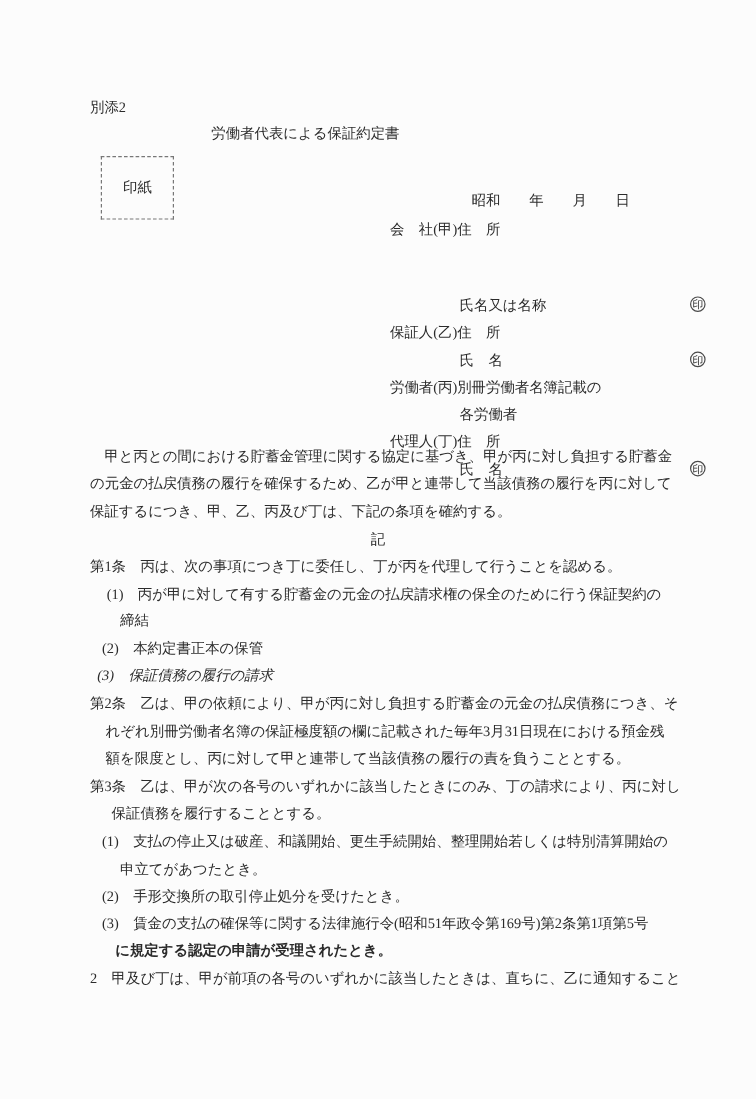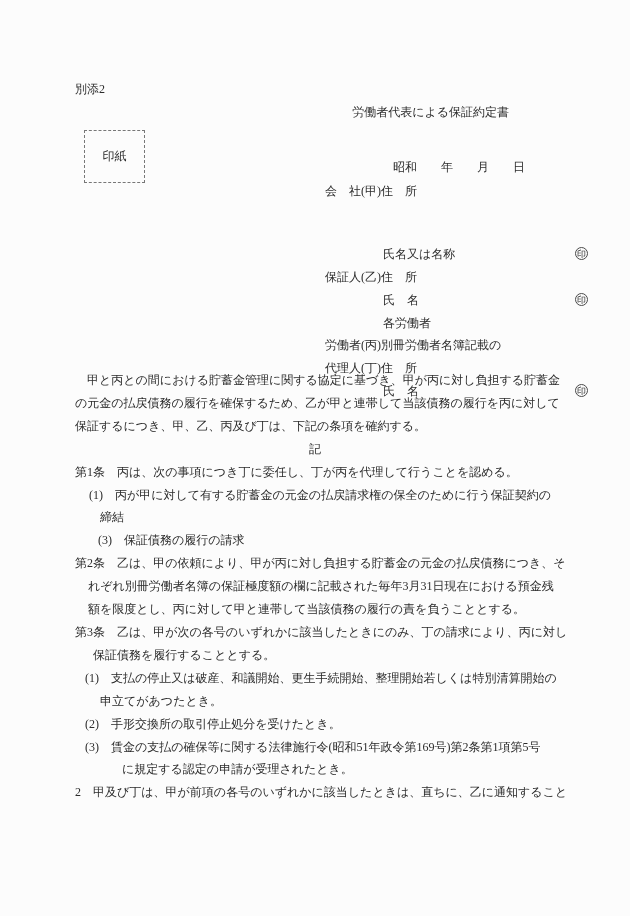--- a/index.html
+++ b/index.html
@@ -10,21 +10,21 @@
   }
   .page{
     position:relative;width:630px;height:916px;
     background:var(--paper,#fcfcfc);
     color:var(--ink,#2b2b2b);
     overflow:hidden;
     padding-left:17px;
   }
   .txt{font-size:12px;line-height:22.9px;white-space:pre;}
   .attachment-label{position:absolute;left:75px;top:78px;}
-  .doc-title{position:absolute;left:0;top:101px;width:509px;text-align:right;}
+  .doc-title{position:absolute;left:0;top:101px;width:509px;text-align:center;font-family:Liberation Mono, monospace;}
   .stamp-box{
     position:absolute;left:84px;top:130px;width:61px;height:53px;
     border:1px dashed #777;
     display:flex;align-items:center;justify-content:center;
     box-sizing:border-box;
     text-align:center;
   }
   .date-line{position:absolute;left:393px;top:156px;}
   .sig-block{position:absolute;left:325px;top:180px;width:250px;}
   .sig-line{position:relative;height:22.9px;}
@@ -54,41 +54,42 @@
     <span class="txt">印紙</span>
   </div>
 
   <div class="txt date-line">昭和　　年　　月　　日</div>
 
   <div class="sig-block" id="sig-block">
       <div class="txt sig-line"><span>会　社(甲)住　所</span></div>
       <div class="txt sig-line" style="margin-left: 58px; margin-top: 40px;"><span>氏名又は名称</span><span class="seal">印</span></div>
       <div class="txt sig-line"><span>保証人(乙)住　所</span></div>
       <div class="txt sig-line" style="margin-left: 58px;"><span>氏　名</span><span class="seal">印</span></div>
+      <div class="txt sig-line"><span>労働者(丙)別冊労働者名簿記載の</span></div>
       <div class="txt sig-line" style="margin-left: 58px;"><span>各労働者</span></div>
-      <div class="txt sig-line"><span>労働者(丙)別冊労働者名簿記載の</span></div>
       <div class="txt sig-line"><span>代理人(丁)住　所</span></div>
       <div class="txt sig-line" style="margin-left: 58px;"><span>氏　名</span><span class="seal">印</span></div>
     </div>
 
   <div class="body-block" id="body-block">
       <div class="txt body-line"><span>　甲と丙との間における貯蓄金管理に関する協定に基づき、甲が丙に対し負担する貯蓄金</span></div>
       <div class="txt body-line"><span>の元金の払戻債務の履行を確保するため、乙が甲と連帯して当該債務の履行を丙に対して</span></div>
       <div class="txt body-line"><span>保証するにつき、甲、乙、丙及び丁は、下記の条項を確約する。</span></div>
       <div class="txt body-line center"><span>記</span></div>
       <div class="txt body-line"><span>第1条　丙は、次の事項につき丁に委任し、丁が丙を代理して行うことを認める。</span></div>
       <div class="txt body-line" style="margin-left: 10px; text-align: center;"><span>(1)　丙が甲に対して有する貯蓄金の元金の払戻請求権の保全のために行う保証契約の</span></div>
       <div class="txt body-line" style="margin-left: 25px;"><span>締結</span></div>
-      <div class="txt body-line" style="margin-left: 23px;"><span>(3)　保証債務の履行の請求</span></div>
+      <div class="txt body-line" style="margin-left: 10px;"><span>(2)　本約定書正本の保管</span></div>
+      <div class="txt body-line" style="margin-left: 6px; font-style: italic;"><span>(3)　保証債務の履行の請求</span></div>
       <div class="txt body-line"><span>第2条　乙は、甲の依頼により、甲が丙に対し負担する貯蓄金の元金の払戻債務につき、そ</span></div>
       <div class="txt body-line" style="margin-left: 13px;"><span>れぞれ別冊労働者名簿の保証極度額の欄に記載された毎年3月31日現在における預金残</span></div>
       <div class="txt body-line" style="margin-left: 13px; font-family: Liberation Serif, serif;"><span>額を限度とし、丙に対して甲と連帯して当該債務の履行の責を負うこととする。</span></div>
       <div class="txt body-line"><span>第3条　乙は、甲が次の各号のいずれかに該当したときにのみ、丁の請求により、丙に対し</span></div>
       <div class="txt body-line" style="margin-left: 18px;"><span>保証債務を履行することとする。</span></div>
       <div class="txt body-line" style="margin-left: 10px;"><span>(1)　支払の停止又は破産、和議開始、更生手続開始、整理開始若しくは特別清算開始の</span></div>
       <div class="txt body-line" style="margin-left: 25px;"><span>申立てがあつたとき。</span></div>
       <div class="txt body-line" style="margin-left: 10px;"><span>(2)　手形交換所の取引停止処分を受けたとき。</span></div>
       <div class="txt body-line" style="margin-left: 10px;"><span>(3)　賃金の支払の確保等に関する法律施行令(昭和51年政令第169号)第2条第1項第5号</span></div>
-      <div class="txt body-line" style="margin-left: 47px;"><span>に規定する認定の申請が受理されたとき。</span></div>
+      <div class="txt body-line" style="margin-left: 21px; font-weight: bold;"><span>に規定する認定の申請が受理されたとき。</span></div>
       <div class="txt body-line"><span>2　甲及び丁は、甲が前項の各号のいずれかに該当したときは、直ちに、乙に通知すること</span></div>
     </div>
 
 </div>
 
 </body></html>

